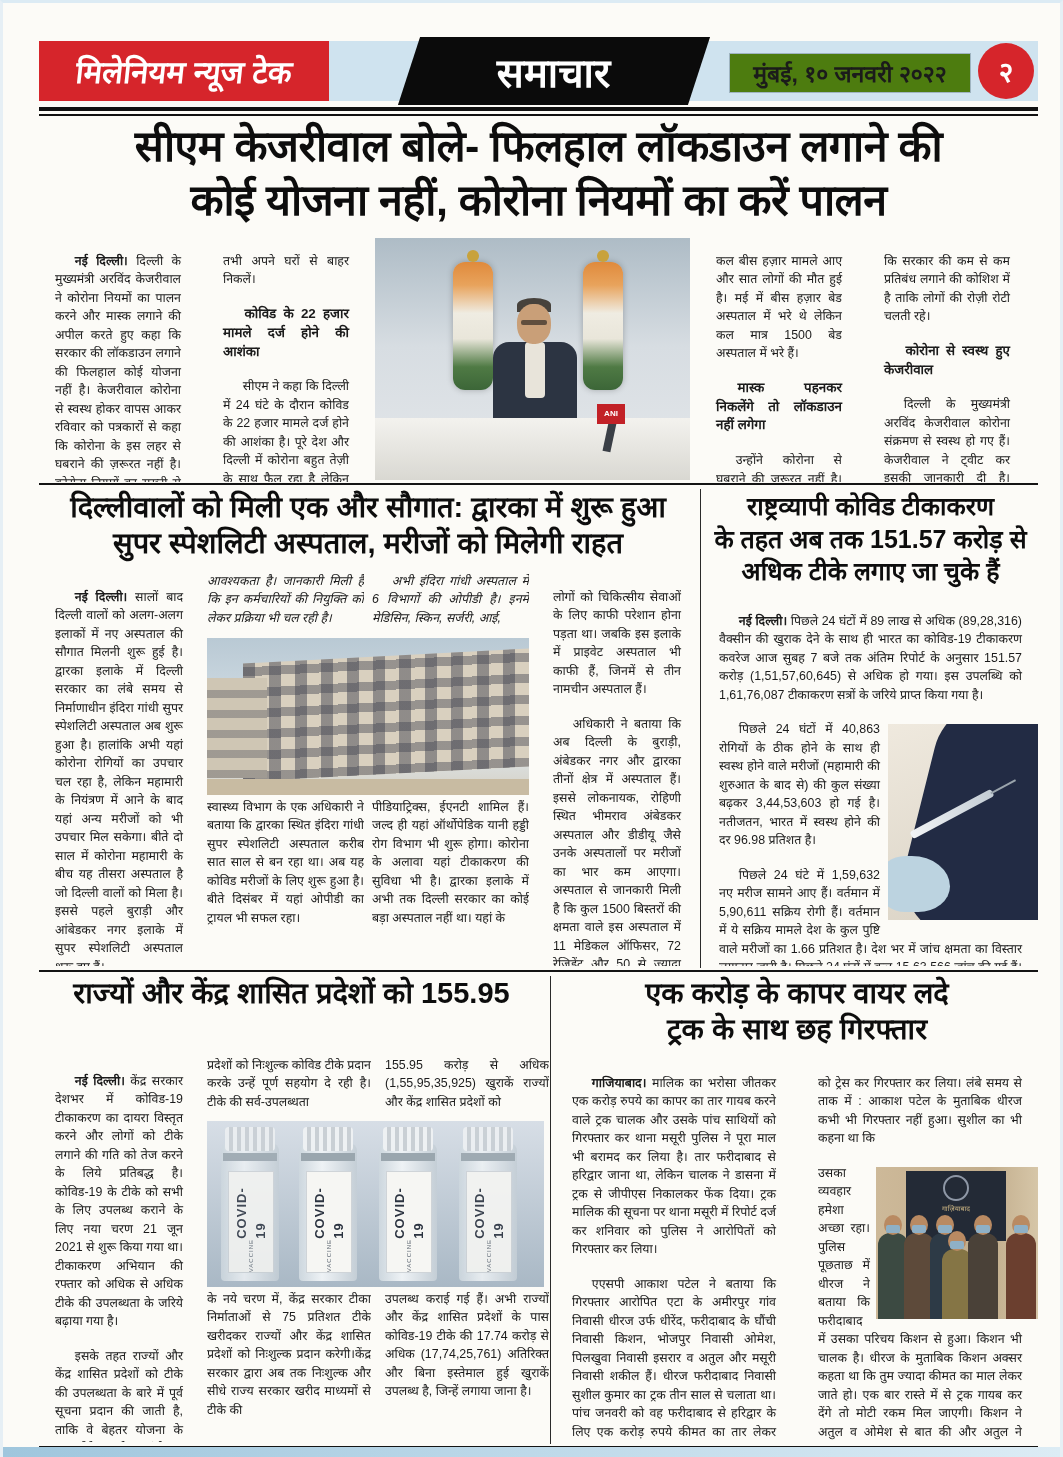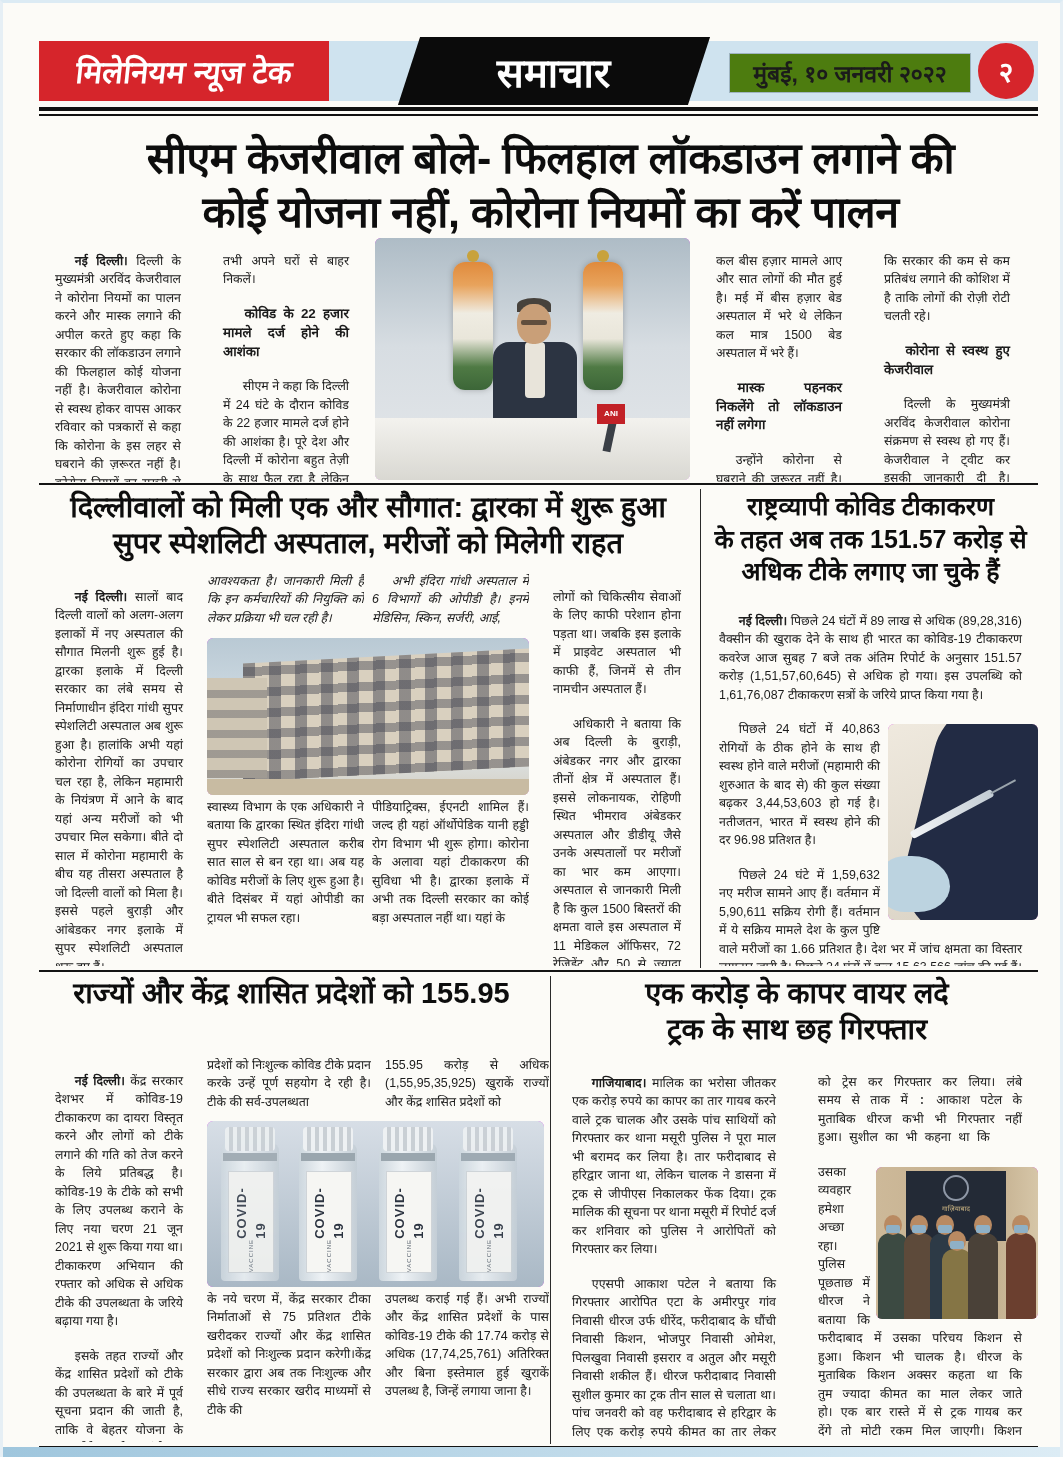--- a/index.html
+++ b/index.html
@@ -27,21 +27,21 @@
   
   .bodytxt{font-size:12.4px;line-height:1.49;text-align:justify;}
   .bodytxt p{margin:16px;}
   .ind{text-indent:1.6em;}
   .dl{font-weight:800;}
   .sub{font-weight:800;font-size:13.4px;line-height:1.4;margin:1px 0;}
   .col{overflow:hidden;}
   
   .a1-body{position:absolute;left:36px;top:233px;width:999px;height:246px;display:flex;gap:10px;}
   .a1-body .col{flex:0 0 158px;height:246px;}
-  .photo{position:relative;overflow:hidden;background:#d946ef;border-radius:6px;}
+  .photo{position:relative;overflow:hidden;background:#d946ef;}
   .p-kejriwal{flex:0 0 315px;height:242px;margin-top:2px;}
   
   .k-wall{position:absolute;inset:0;background:linear-gradient(180deg,#aebcc6 0%,#d7dde2 45%,#e4e7ea 100%);}
   .k-flag{position:absolute;top:24px;width:40px;height:128px;border-radius:12px;
           background:linear-gradient(180deg,#e08a3c 0%,#e8a35c 18%,#efece2 40%,#e9e6da 60%,#4f7a44 82%,#3c6638 100%);box-shadow:0 0 6px rgba(0,0,0,.25);}
   .k-flag::before{content:"";position:absolute;left:14px;top:-12px;width:12px;height:12px;border-radius:50%;background:#c8a23c;}
   .k-desk{position:absolute;left:0;bottom:0;width:100%;height:62px;background:linear-gradient(180deg,#f3f2ee,#d9d8d2);}
   .k-head{position:absolute;left:142px;top:66px;width:34px;height:40px;border-radius:46%;background:#c99f78;}
   .k-hair{position:absolute;left:142px;top:60px;width:34px;height:14px;border-radius:50% 50% 0 0;background:#47423c;}
   .k-glass{position:absolute;left:146px;top:82px;width:26px;height:5px;background:rgba(40,35,30,.65);border-radius:2px;}
@@ -90,21 +90,21 @@
   .vial{position:absolute;bottom:6px;width:58px;height:138px;background:linear-gradient(90deg,#cdd7de,#eef2f5 40%,#c4ced6);border-radius:8px 8px 4px 4px;}
   .vial .cap{position:absolute;left:4px;top:-16px;width:50px;height:24px;background:repeating-linear-gradient(90deg,#eef1f3 0 4px,#c9cfd4 4px 8px);border-radius:4px;}
   .vial .band{position:absolute;left:2px;top:10px;width:54px;height:8px;background:#9aa6ae;}
   .vial .lab{position:absolute;left:7px;top:28px;width:44px;height:100px;background:#f6f6f3;border:1px solid #cfd4d8;display:flex;flex-direction:column;align-items:center;justify-content:center;overflow:hidden;}
   .vial .lab .l1{writing-mode:vertical-rl;transform:rotate(180deg);font-weight:800;font-size:13px;color:#2b3340;letter-spacing:1px;}
   .vial .lab .l2{writing-mode:vertical-rl;transform:rotate(180deg);font-size:6px;color:#5a6470;letter-spacing:1px;}
   
   .a5{position:absolute;left:553px;top:973px;width:482px;height:468px;}
   .a5-body{position:absolute;left:0;top:82px;width:482px;height:384px;display:flex;gap:10px;}
   .a5-body .col5a{flex:0 0 236px;height:384px;overflow:hidden;}
-  .a5-body .col5b{flex:0 0 236px;height:384px;overflow:hidden;font-family:Liberation Mono, monospace;}
+  .a5-body .col5b{flex:0 0 236px;height:384px;overflow:hidden;}
   .p-police{float:right;width:162px;height:152px;margin:3px 0 4px 6px;}
   .pol-wall{position:absolute;inset:0;background:linear-gradient(90deg,#cdb999,#c2ad8c 70%,#d6c6a8);}
   .pol-board{position:absolute;left:30px;top:4px;width:100px;height:70px;background:#232a36;display:flex;flex-direction:column;align-items:center;padding-top:4px;box-sizing:border-box;}
   .pol-emb{width:22px;height:22px;border-radius:50%;border:2px solid #8e97a6;}
   .pol-board .btxt{color:#cdb684;font-size:7px;margin-top:3px;}
   .person{position:absolute;bottom:0;width:30px;height:86px;border-radius:12px 12px 0 0;}
   .person::before{content:"";position:absolute;left:6px;top:-18px;width:18px;height:20px;border-radius:50%;background:#b98a62;}
   .person::after{content:"";position:absolute;left:8px;top:-8px;width:14px;height:8px;background:#8fb0c6;border-radius:2px;}
   
   .bottom-strip{position:absolute;left:0;bottom:0;width:100%;height:10px;background:linear-gradient(90deg,#9fc6dd,#dcecf5);}
@@ -124,21 +124,21 @@
     <div class="date-box">
       <span>मुंबई, १० जनवरी २०२२</span>
     </div>
     <div class="page-circle">
       <span>२</span>
     </div>
   </header>
   <div class="rule-thick"></div>
   <div class="rule-thin"></div>
 
-  <h1 class="hl hl1" style="margin:12px;">
+  <h1 class="hl hl1" style="margin:0;">
     <span>सीएम केजरीवाल बोले- फिलहाल लॉकडाउन लगाने की</span>
     <span>कोई योजना नहीं, कोरोना नियमों का करें पालन</span>
   </h1>
 
   <div class="a1-body bodytxt">
     <div class="col">
       <p class="ind"><b class="dl">नई दिल्ली।</b><span> दिल्ली के मुख्यमंत्री अरविंद केजरीवाल ने कोरोना नियमों का पालन करने और मास्क लगाने की अपील करते हुए कहा कि सरकार की लॉकडाउन लगाने की फिलहाल कोई योजना नहीं है। केजरीवाल कोरोना से स्वस्थ होकर वापस आकर रविवार को पत्रकारों से कहा कि कोरोना के इस लहर से घबराने की ज़रूरत नहीं है। कोरोना नियमों का सख़्ती से पालन करें और मास्क लगाकर ही घरों से निकलें। बहुत ज़रूरी हो</span></p>
     </div>
     <div class="col">
       <p>तभी अपने घरों से बाहर निकलें।</p>

